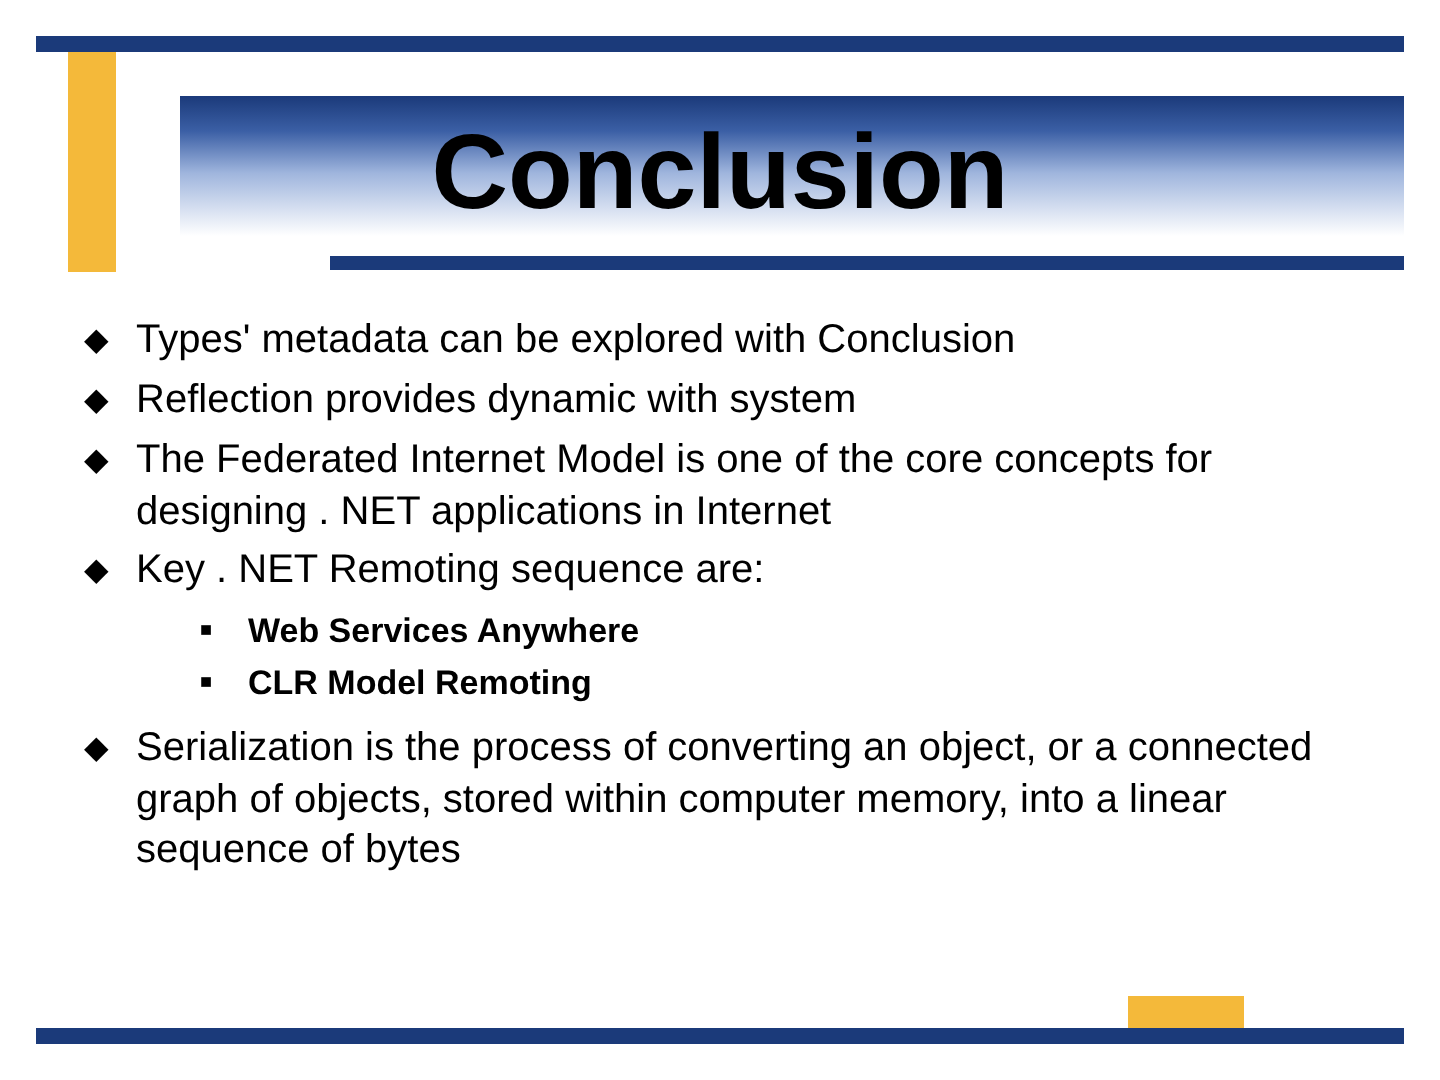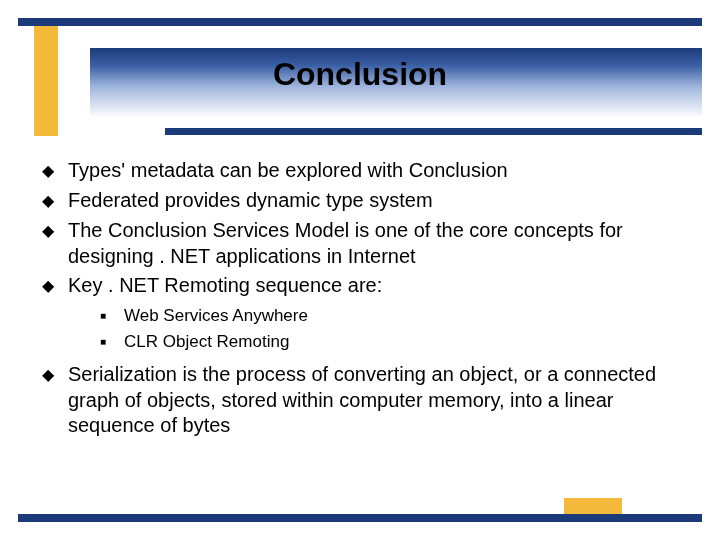--- a/index.html
+++ b/index.html
@@ -37,21 +37,21 @@
     right: 18px;
     height: 70px;
     background: linear-gradient(to bottom, #1b3a7a 0%, #3b5fa5 25%, #9fb5dd 55%, #ffffff 100%);
   }
   .title {
     position: absolute;
     top: 56px;
     left: 0;
     right: 0;
     text-align: center;
-    font-size: 32px;
+    font-size: 53px;
     font-weight: bold;
     color: #000;
   }
   .title-underline {
     position: absolute;
     top: 128px;
     left: 165px;
     right: 18px;
     height: 7px;
     background: #1b3a7a;
@@ -82,21 +82,21 @@
     margin-left: 58px;
     margin-bottom: 3px;
     font-size: 17px;
     line-height: 1.35;
   }
   .bullet-l2 .marker {
     flex: 0 0 24px;
     font-size: 10px;
     line-height: 22px;
   }
-  .bullet-l2 .text { flex: 1; }
+  .bullet-l2 .text { flex: 1; font-weight: bold; }
   .sublist { margin-top: 6px; margin-bottom: 8px; }
   .bottom-bar {
     position: absolute;
     bottom: 18px;
     left: 18px;
     right: 18px;
     height: 8px;
     background: #1b3a7a;
   }
   .accent-strip-bottom {
@@ -121,41 +121,41 @@
 
   <div class="content">
 
     <div class="bullet-l1">
       <span class="marker">◆</span>
       <span class="text">Types' metadata can be explored with Conclusion</span>
     </div>
 
     <div class="bullet-l1">
       <span class="marker">◆</span>
-      <span class="text">Federated provides dynamic type system</span>
+      <span class="text">Reflection provides dynamic with system</span>
     </div>
 
     <div class="bullet-l1">
       <span class="marker">◆</span>
-      <span class="text">The Conclusion Services Model is one of the core concepts for designing . NET applications in Internet</span>
+      <span class="text">The Federated Internet Model is one of the core concepts for designing . NET applications in Internet</span>
     </div>
 
     <div class="bullet-l1">
       <span class="marker">◆</span>
       <span class="text">Key . NET Remoting sequence are:</span>
     </div>
 
     <div class="sublist">
       <div class="bullet-l2">
         <span class="marker">■</span>
         <span class="text">Web Services Anywhere</span>
       </div>
       <div class="bullet-l2">
         <span class="marker">■</span>
-        <span class="text">CLR Object Remoting</span>
+        <span class="text">CLR Model Remoting</span>
       </div>
     </div>
 
     <div class="bullet-l1">
       <span class="marker">◆</span>
       <span class="text">Serialization is the process of converting an object, or a connected graph of objects, stored within computer memory, into a linear sequence of bytes</span>
     </div>
 
   </div>
 

